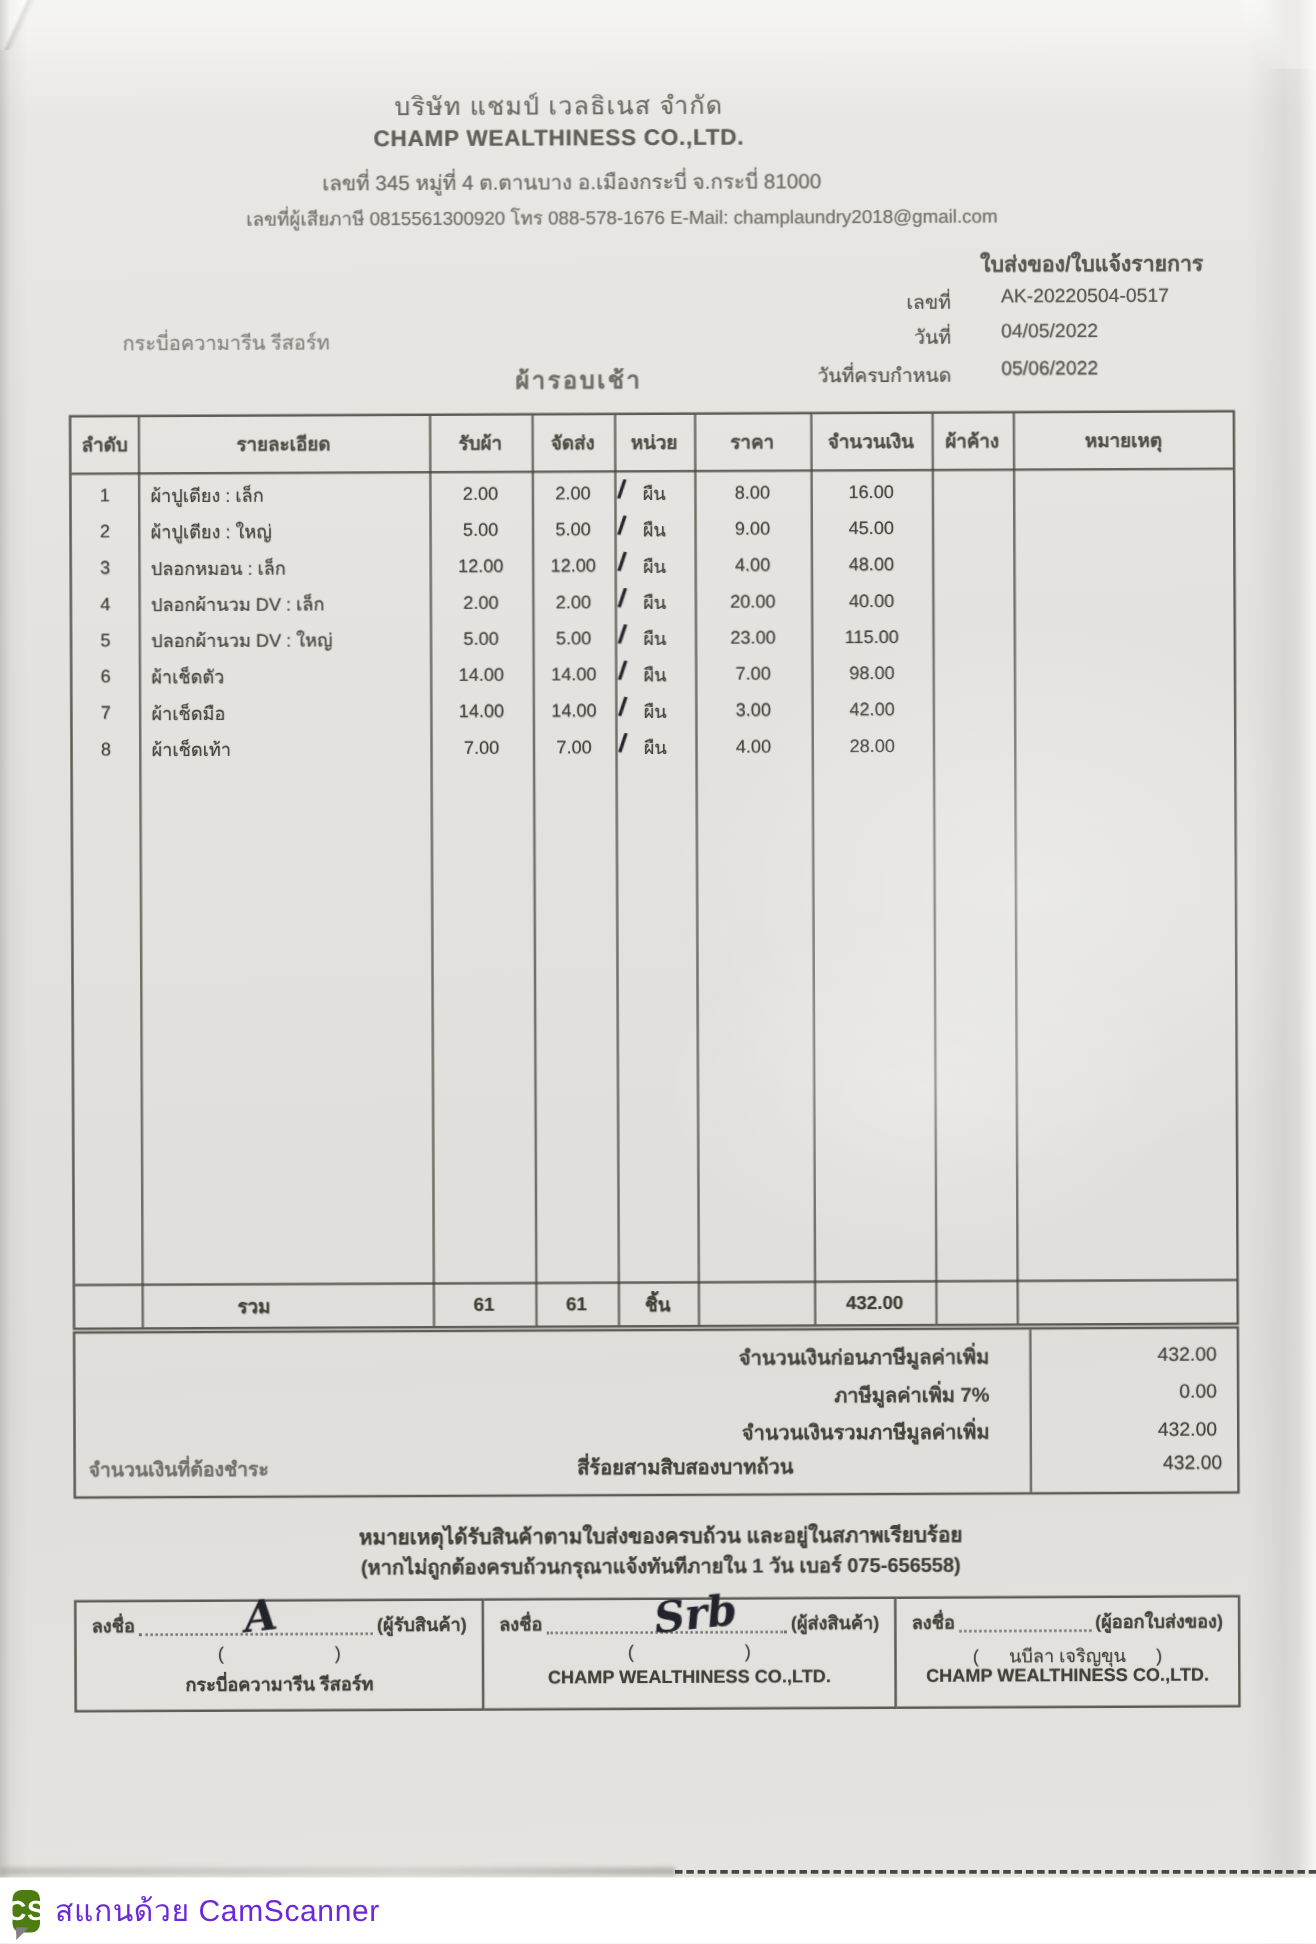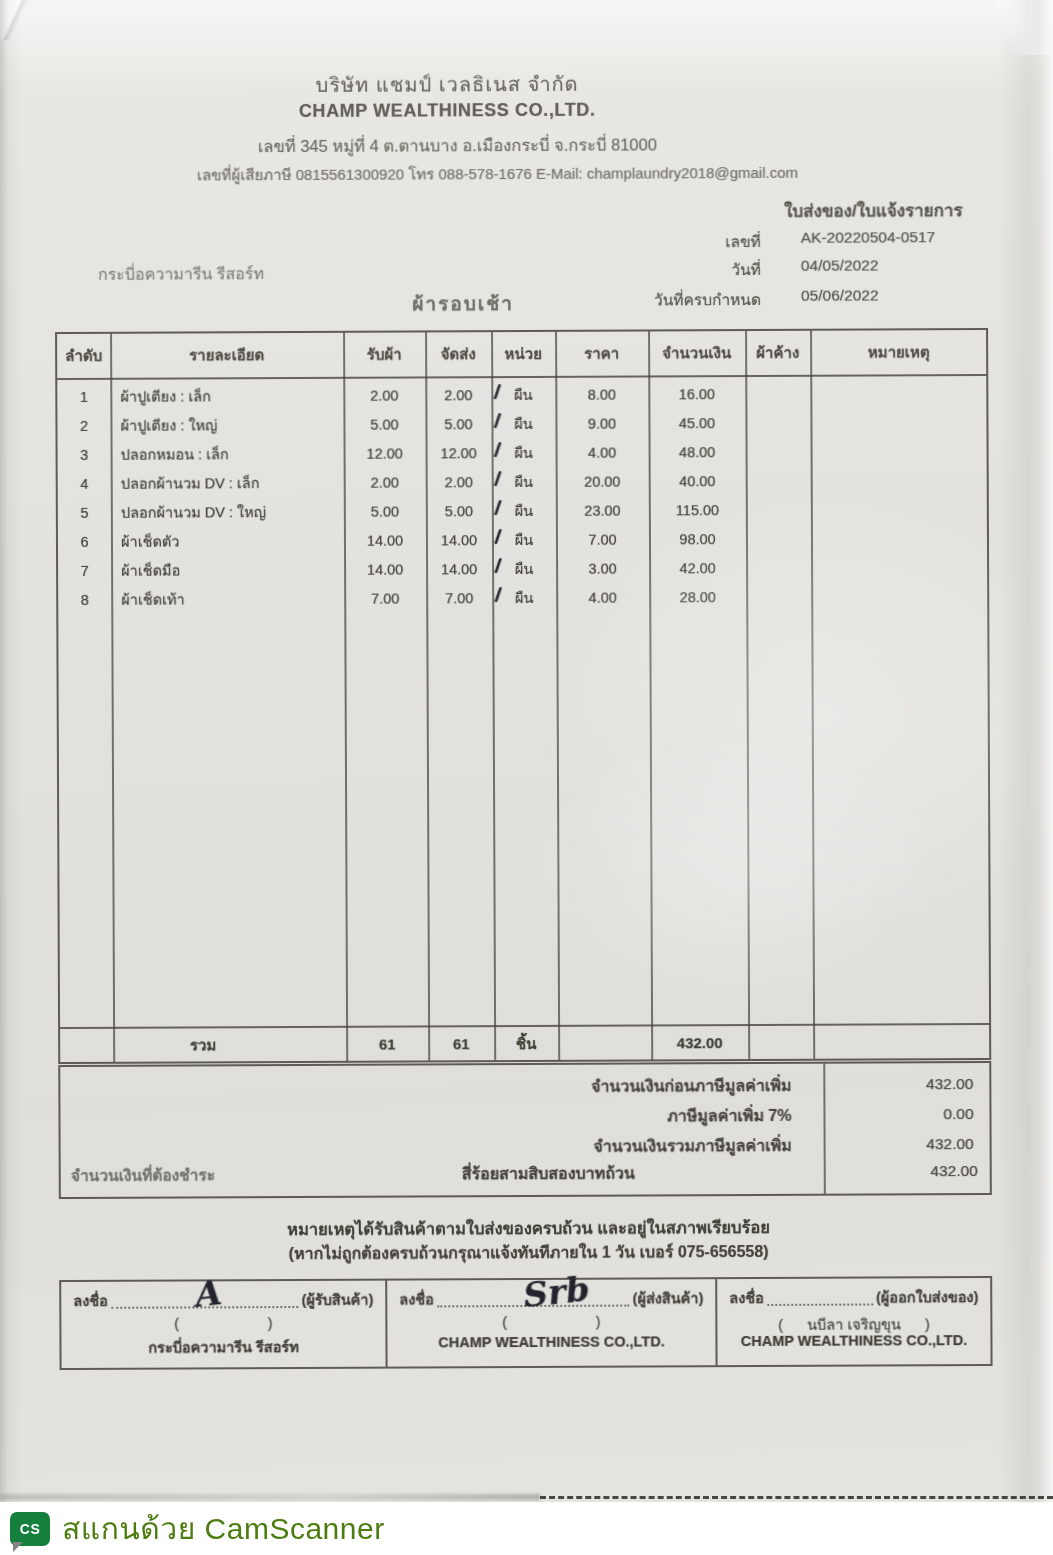--- a/index.html
+++ b/index.html
@@ -87,24 +87,24 @@
   .sig-l3 { text-align:center; font-size:14.5px; font-weight:bold; color:rgba(55,53,45,.9); }
   .handwriting { position:absolute; left:45%; bottom:-4px; font-size:34px; font-style:italic; font-weight:bold; color:#23232e;
     transform:rotate(-6deg); filter:blur(.2px); line-height:1; font-family:"DejaVu Serif",serif; }
 
   
   .tear { position:absolute; left:0; right:0; top:1492px; height:10px; z-index:6; }
   .tear::before { content:""; position:absolute; left:0; top:2px; width:540px; height:6px;
     background:linear-gradient(90deg, rgba(140,138,130,.4), rgba(160,158,150,.25) 60%, rgba(120,118,110,.45)); filter:blur(1.5px); }
   .tear::after { content:""; position:absolute; left:540px; right:0; top:4px; border-top:3px dashed rgba(30,30,28,.8); }
   .footer { position:absolute; left:0; right:0; bottom:0; height:53px; background:#ffffff; z-index:7; display:flex; align-items:center; padding-left:10px; }
-  .cs-logo { width:40px; height:34px; background:#15803d; border-radius:7px; color:#fff; font-weight:bold; font-size:14px;
+  .cs-logo { width:22px; height:34px; background:#4d7c0f; border-radius:7px; color:#fff; font-weight:bold; font-size:22px;
     display:flex; align-items:center; justify-content:center; position:relative; letter-spacing:.5px; }
   .cs-logo::after { content:""; position:absolute; left:3px; bottom:-6px; border:5px solid transparent; border-top-color:#828282; border-left-color:#828282; }
-  .footer-text { margin-left:12px; font-size:30px; color:#4d7c0f; letter-spacing:.5px; }
+  .footer-text { margin-left:12px; font-size:24px; color:#6d28d9; letter-spacing:.5px; }
 </style>
 </head>
 <body>
 
 <div class="page">
   <div class="corner-tl"></div>
   <div class="corner-tr"></div>
 
   <div class="doc scan-text">
 

